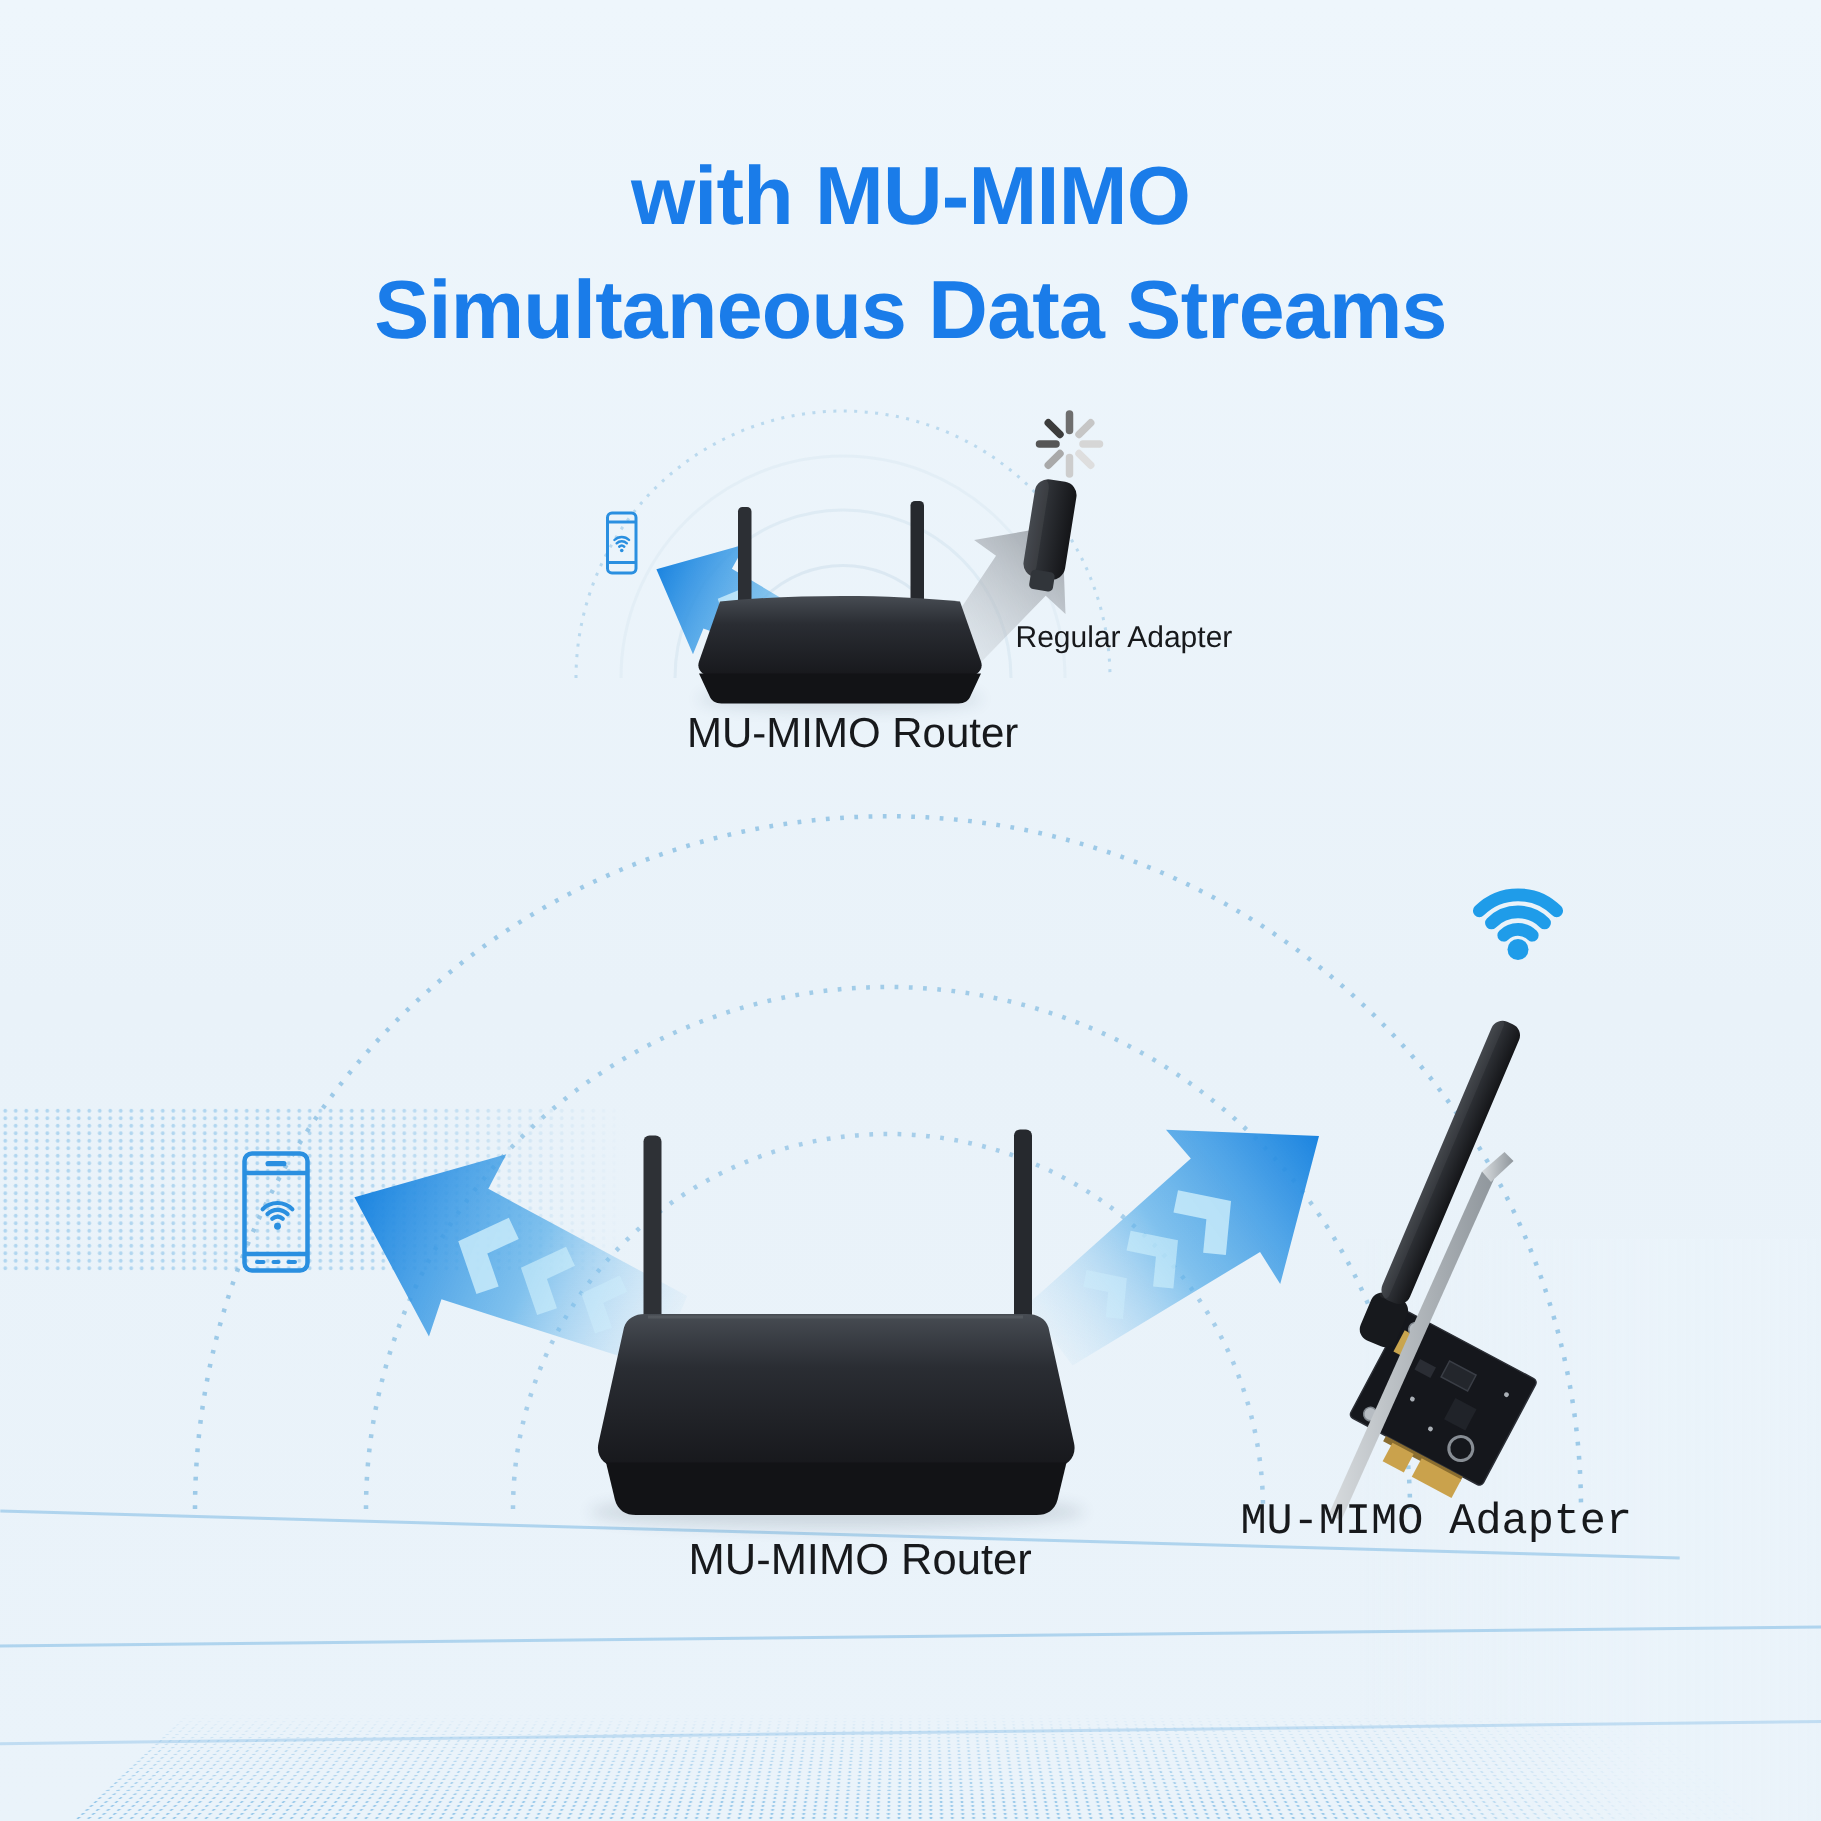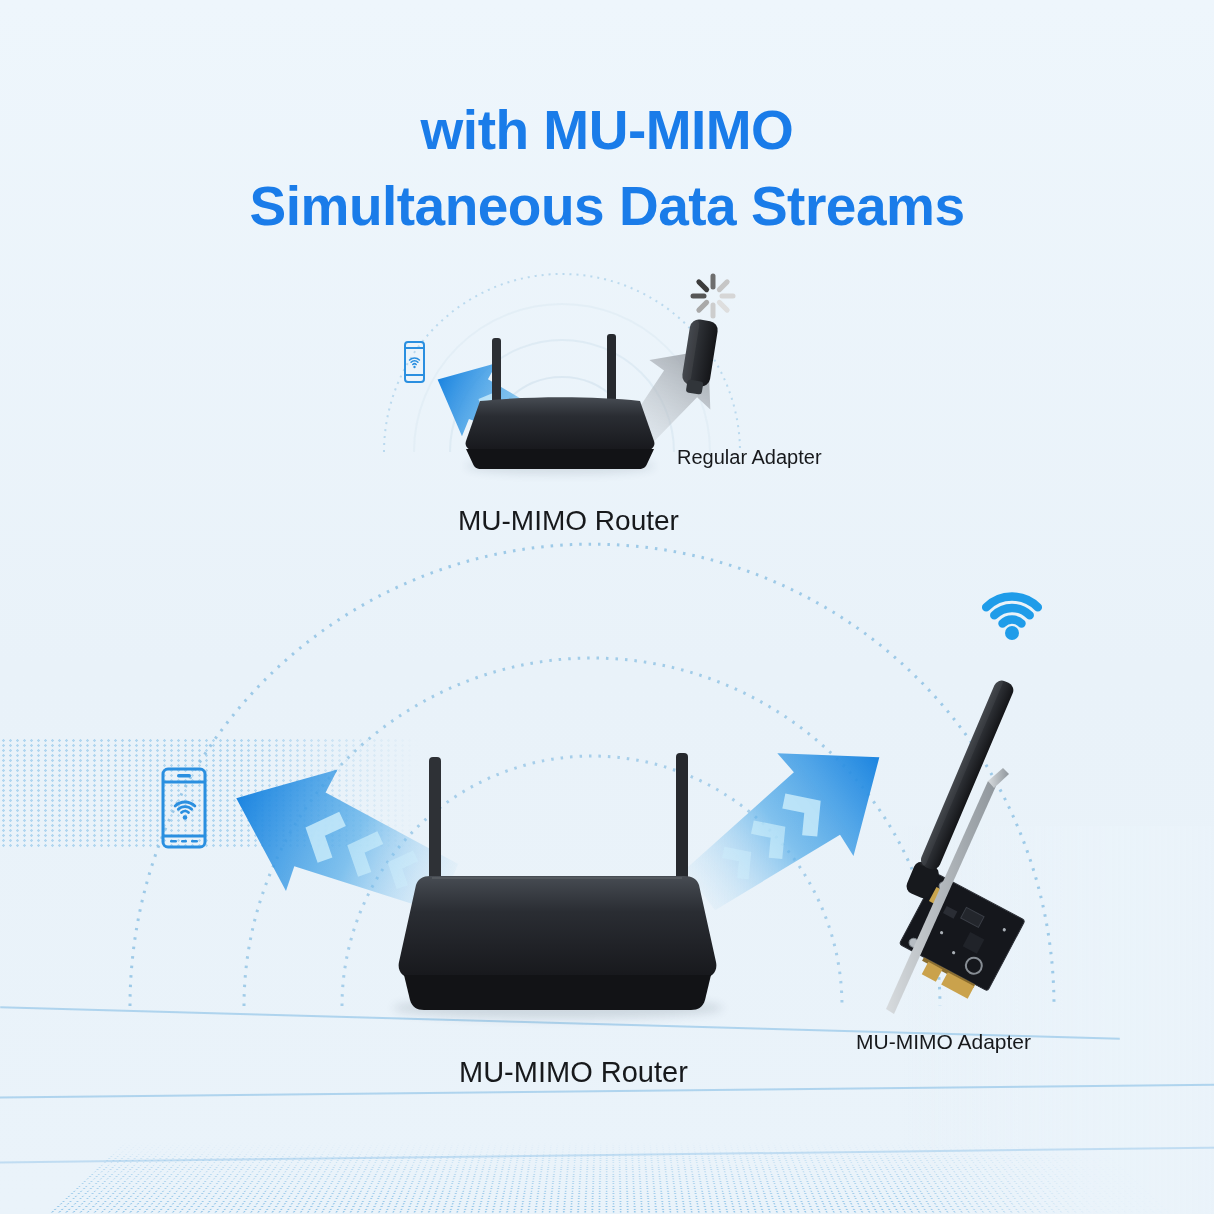--- a/index.html
+++ b/index.html
@@ -33,25 +33,25 @@
   .floor-line.l1{left:0;top:1022px;width:1120px;transform:rotate(1.6deg);}
   .floor-line.l2{left:-10px;top:1090px;width:1240px;transform:rotate(-0.6deg);}
   .floor-line.l3{left:-10px;top:1154px;width:1240px;transform:rotate(-0.7deg);opacity:.7;}
   
   svg.art{position:absolute;left:0;top:0;}
   
   .title{
     position:absolute;left:0;top:92px;width:100%;text-align:center;
     color:#1a7ce9;font-size:55px;font-weight:700;letter-spacing:-.5px;line-height:76px;
   }
-  .lbl{position:absolute;color:#17191c;white-space:nowrap;margin-top:32px;}
+  .lbl{position:absolute;color:#17191c;white-space:nowrap;}
   .lbl-router-top{left:458px;top:473px;font-size:28px;}
   .lbl-regular-adapter{left:677px;top:414px;font-size:20px;}
   .lbl-router-bottom{left:459px;top:1024px;font-size:29px;}
-  .lbl-adapter-bottom{left:856px;top:998px;font-size:21px;}
+  .lbl-adapter-bottom{left:827px;top:998px;font-size:29px;font-family:Liberation Mono, monospace;}
 </style>
 </head>
 <body>
 
 <div class="canvas">
 
   <div class="floor-left"></div>
   <div class="floor-main"></div>
   <div class="floor-fade-right"></div>
   <div class="floor-line l1"></div>

